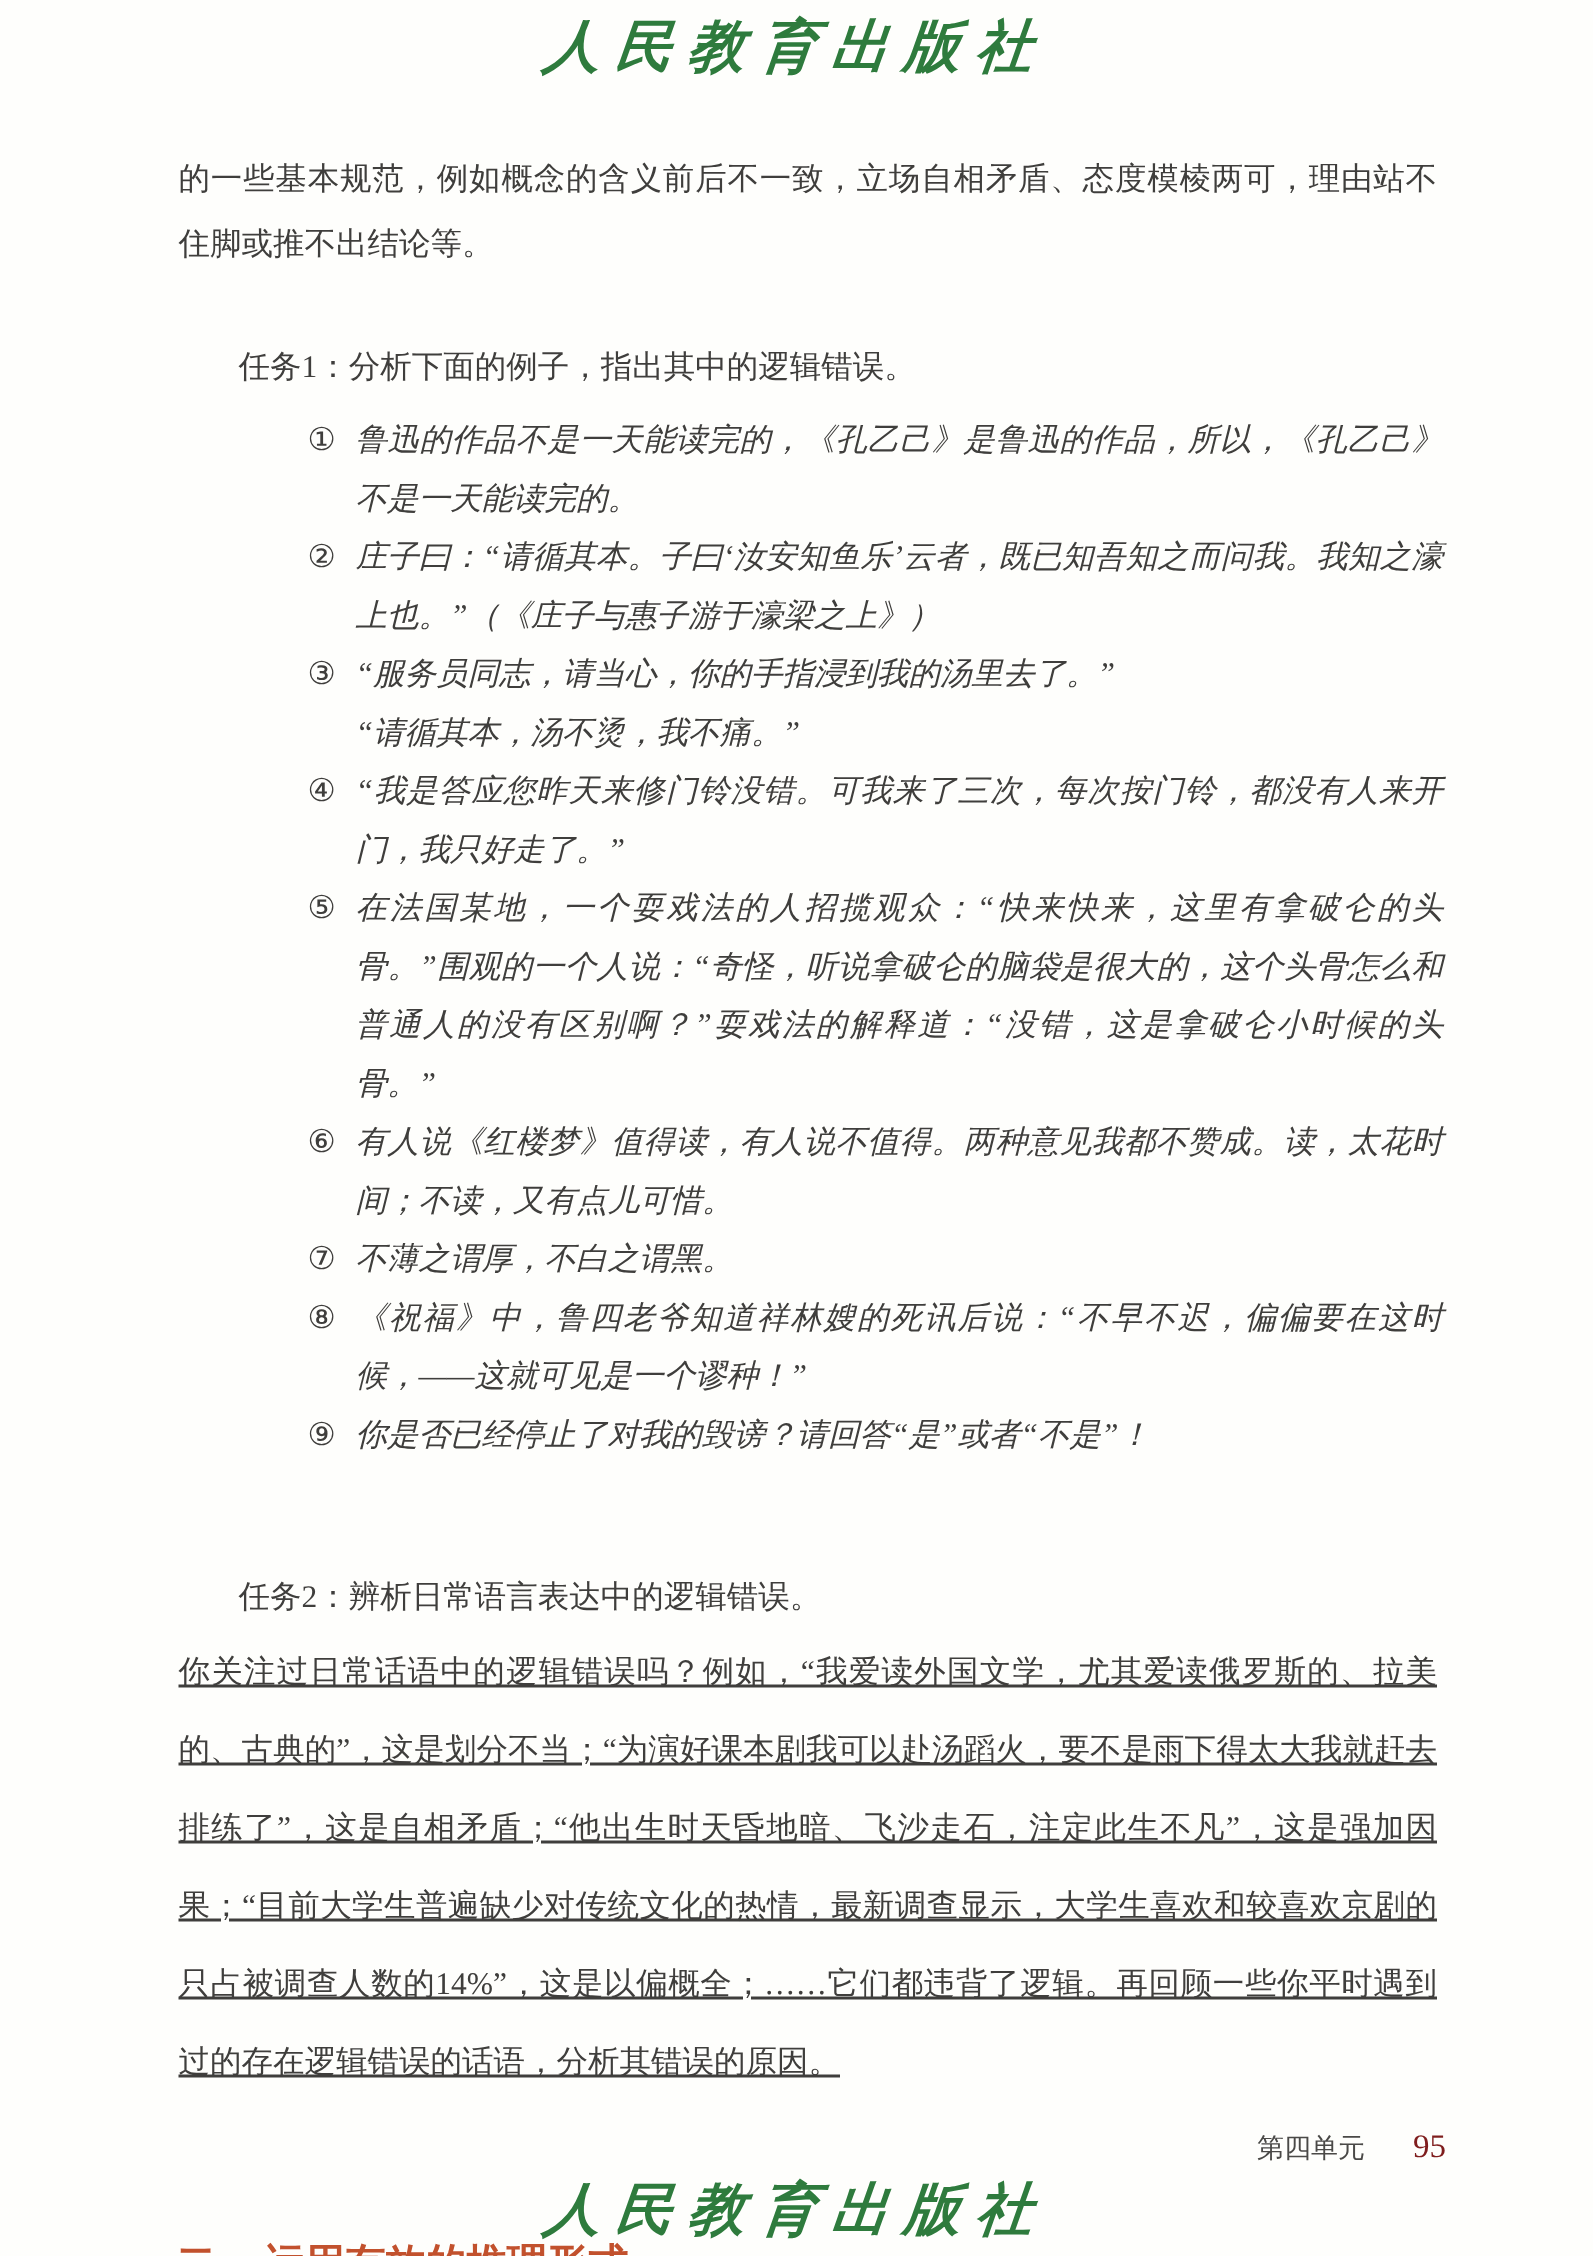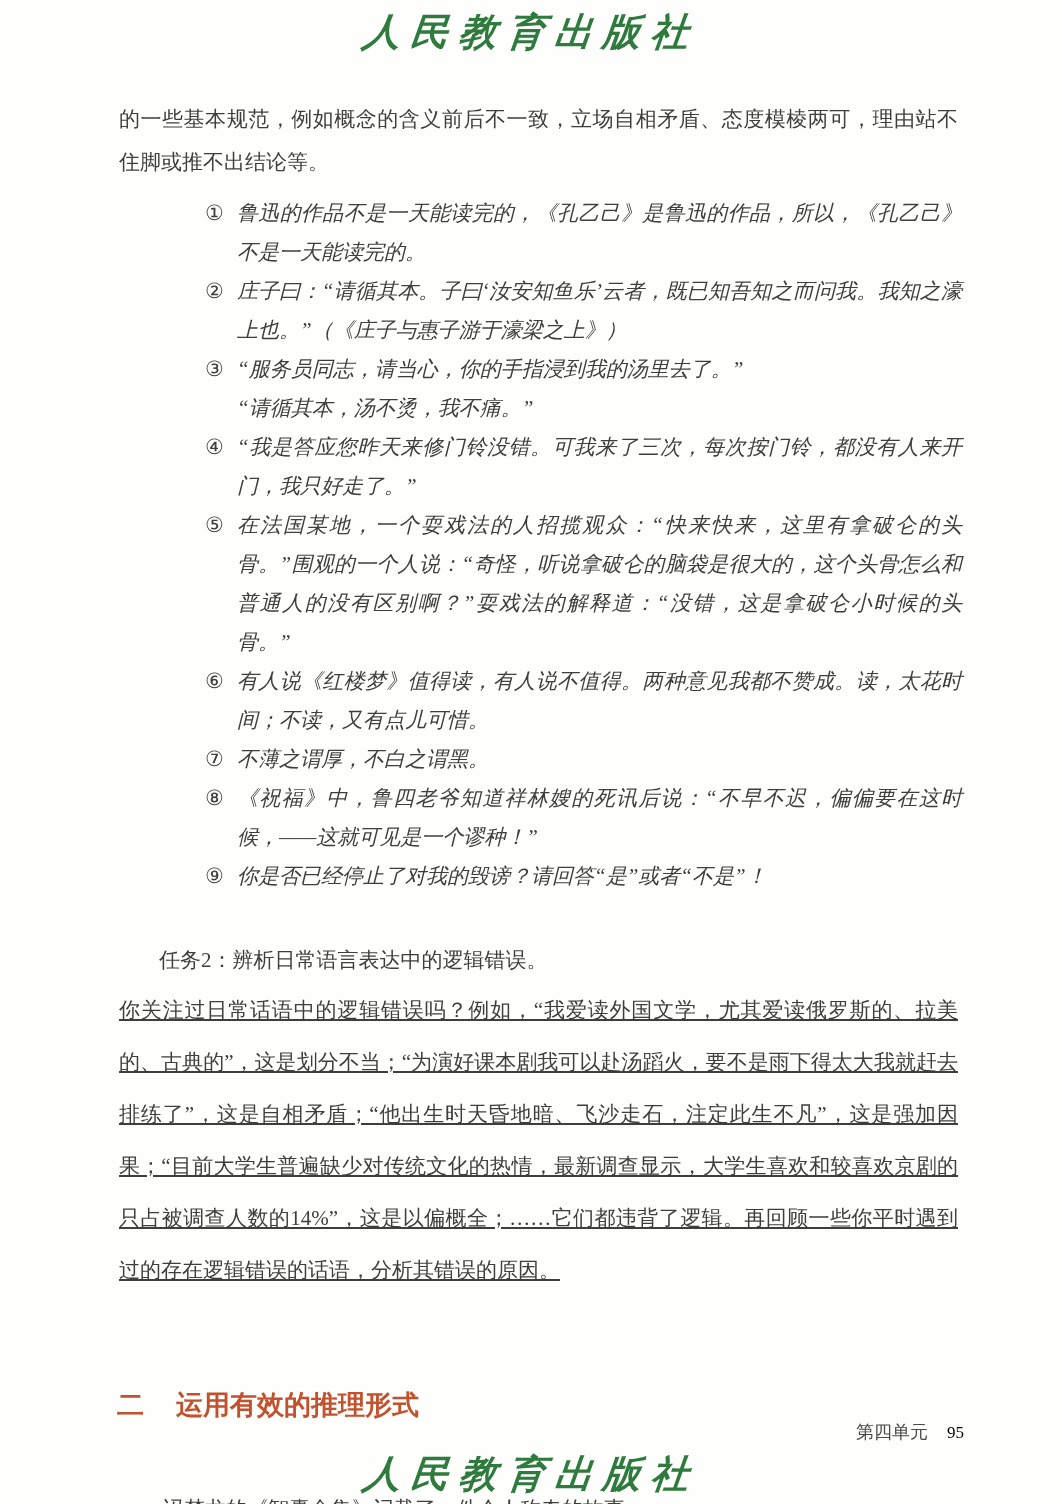--- a/index.html
+++ b/index.html
@@ -36,21 +36,21 @@
   .para {
     margin: 4px;
     text-align: justify;
     line-height: 43px;
   }
   .para.indent { text-indent: 44px; }
   .task-title {
     margin: 40px 0 0 44px;
     line-height: 40px;
   }
-  .task-title.second { margin-top: 44px; }
+  .task-title.second { margin-top: 68px; }
   .examples {
     list-style: none;
     margin: 10px 0 0;
     padding: 0 0 0 90px;
   }
   .examples li {
     display: flex;
     line-height: 39px;
   }
   .examples .num {
@@ -84,36 +84,37 @@
   .footer {
     position: absolute;
     right: 98px;
     bottom: 60px;
     font-size: 18px;
     color: #4a4947;
     display: flex;
     align-items: baseline;
   }
   .footer .page-num {
-    font-size: 17px;
-    margin-left: 19px;
-    color: #000000;
+    font-size: 22px;
+    margin-left: 32px;
+    color: #7f1d1d;
   }
 </style>
 </head>
 <body>
 
 <div class="page">
 
   <div class="logo top">人民教育出版社</div>
 
   <div class="content">
 
     <p class="para">的一些基本规范，例如概念的含义前后不一致，立场自相矛盾、态度模棱两可，理由站不住脚或推不出结论等。</p>
 
+    <p class="task-title">任务1：分析下面的例子，指出其中的逻辑错误。</p>
 
     <ol class="examples">
       <li>
         <span class="num">①</span>
         <span class="txt">鲁迅的作品不是一天能读完的，《孔乙己》是鲁迅的作品，所以，《孔乙己》不是一天能读完的。</span>
       </li>
       <li>
         <span class="num">②</span>
         <span class="txt">庄子曰：“请循其本。子曰‘汝安知鱼乐’云者，既已知吾知之而问我。我知之濠上也。”（《庄子与惠子游于濠梁之上》）</span>
       </li>

